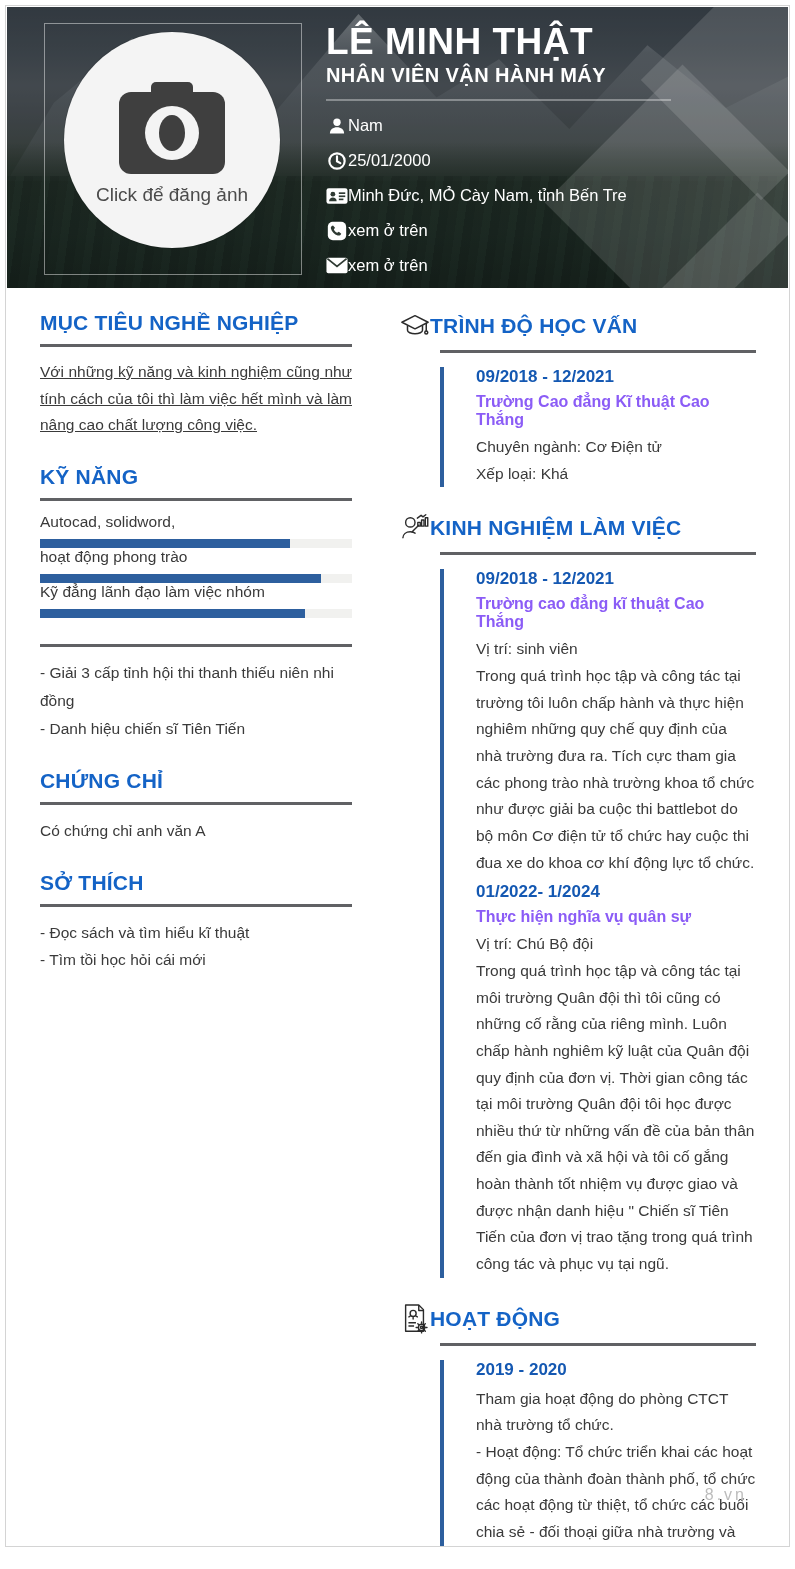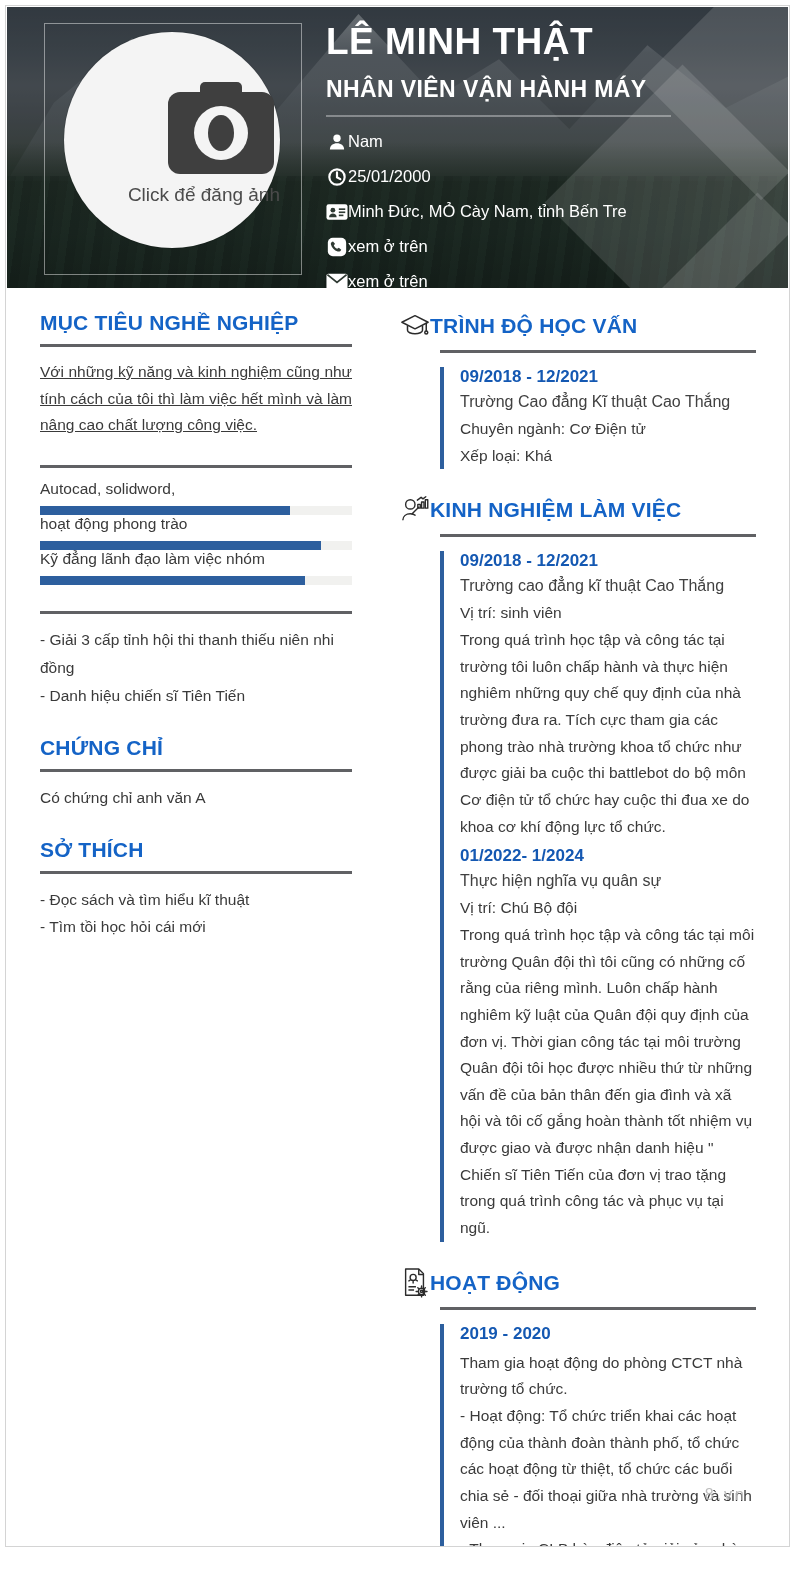--- a/index.html
+++ b/index.html
@@ -24,27 +24,27 @@
   .shade { position:absolute; inset:0; background:rgba(14,18,22,.30); }
   .diamond { position:absolute; background:rgba(255,255,255,.13); transform:rotate(45deg); }
   .d1 { width:170px; height:170px; right:-58px; top:-12px; }
   .d2 { width:195px; height:195px; right:8px;  top:98px; }
   .d3 { width:205px; height:205px; right:-72px; top:228px; }
 
   .photo-frame { position:absolute; left:37px; top:16px; width:258px; height:252px;
     border:1px solid rgba(255,255,255,.45); }
   .photo-circle { position:absolute; left:57px; top:25px; width:216px; height:216px;
     border-radius:50%; background:#f4f4f4; box-shadow:0 0 0 1px rgba(0,0,0,.08);
-    display:flex; flex-direction:column; align-items:flex-end; justify-content:center; cursor:pointer; }
+    display:flex; flex-direction:column; align-items:center; justify-content:center; cursor:pointer; }
   .photo-circle .cam { margin-top:8px; }
   .photo-label { font-size:19px; color:#4b4b4b; margin-top:6px; }
 
   .head-right { position:absolute; left:319px; top:14px; width:420px; color:#fff; }
   .name  { font-size:37px; font-weight:700; letter-spacing:.5px; line-height:1.15; }
-  .jtitle{ font-size:23px; font-weight:700; letter-spacing:.4px; margin-top:12px; }
+  .jtitle{ font-size:20px; font-weight:700; letter-spacing:.4px; margin-top:0; }
   .hr-sep{ height:2px; background:rgba(255,255,255,.35); width:345px; margin-top:12px; }
   .info  { list-style:none; margin-top:14px; }
   .info li { display:flex; align-items:center; gap:0; margin-bottom:13px; font-size:16.5px; }
   .info .ic { width:22px; height:22px; flex:0 0 22px; display:flex; align-items:center; justify-content:center; }
 
   
   .columns { display:flex; padding:22px 33px 0 34px; }
   .col-left  { width:312px; flex:0 0 312px; }
   .col-right { margin-left:48px; flex:1; }
 
@@ -57,23 +57,23 @@
   .plain-list div { font-size:15.5px; color:#3a3a3a; line-height:1.8; }
 
   .skill { }
   .skill-label { font-size:15.5px; color:#3a3a3a; margin-bottom:8px; }
   .track { height:9px; background:#f1f1ef; width:100%; }
   .fill  { height:9px; background:#2d5f9e; }
 
   .sec-head { display:flex; align-items:center; gap:0; }
   .sec-head .sic { width:30px; height:30px; flex:0 0 30px; }
   .col-right .rule { margin-left:40px; margin-top:9px; }
-  .entry { margin:14px 0 26px 40px; border-left:4px solid #2d5f9e; padding-left:16px; }
+  .entry { margin:14px 0 26px 40px; border-left:4px solid #2d5f9e; padding-left:32px; }
   .date  { color:#1458b2; font-size:17px; font-weight:700; margin-bottom:6px; }
-  .etitle{ color:#404040; font-size:16px; font-weight:400; margin-bottom:5px; }
+  .etitle{ color:#8b5cf6; font-size:16px; font-weight:700; margin-bottom:5px; }
   .edesc { font-size:15.5px; color:#3a3a3a; line-height:1.72; white-space:pre-line; }
   .gap   { height:6px; }
 
   .watermark { position:absolute; right:42px; bottom:42px; color:#bcbcbc; font-size:16px;
                letter-spacing:3px; pointer-events:none;text-align:right; }
 </style>
 </head>
 <body>
 
 <div class="sheet">
@@ -161,20 +161,21 @@
 
     <div class="col-left">
 
       <section>
         <h3 class="sec">MỤC TIÊU NGHỀ NGHIỆP</h3>
         <div class="rule"></div>
         <p class="body-text">Với những kỹ năng và kinh nghiệm cũng như tính cách của tôi thì làm việc hết mình và làm nâng cao chất lượng công việc.</p>
       </section>
 
       <section>
+        <h3 class="sec">KỸ NĂNG</h3>
         <div class="rule"></div>
         <div class="skill">
           <div class="skill-label">Autocad, solidword,</div>
           <div class="track">
               <div class="fill" style="width: 80%;"></div>
             </div>
         </div>
         <div class="skill">
           <div class="skill-label">hoạt động phong trào</div>
           <div class="track">

